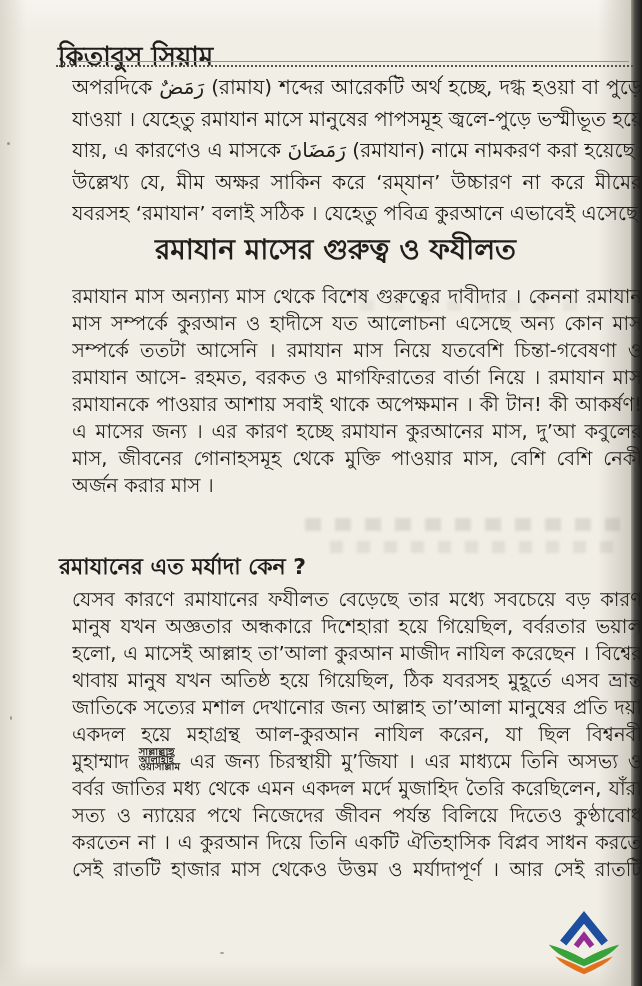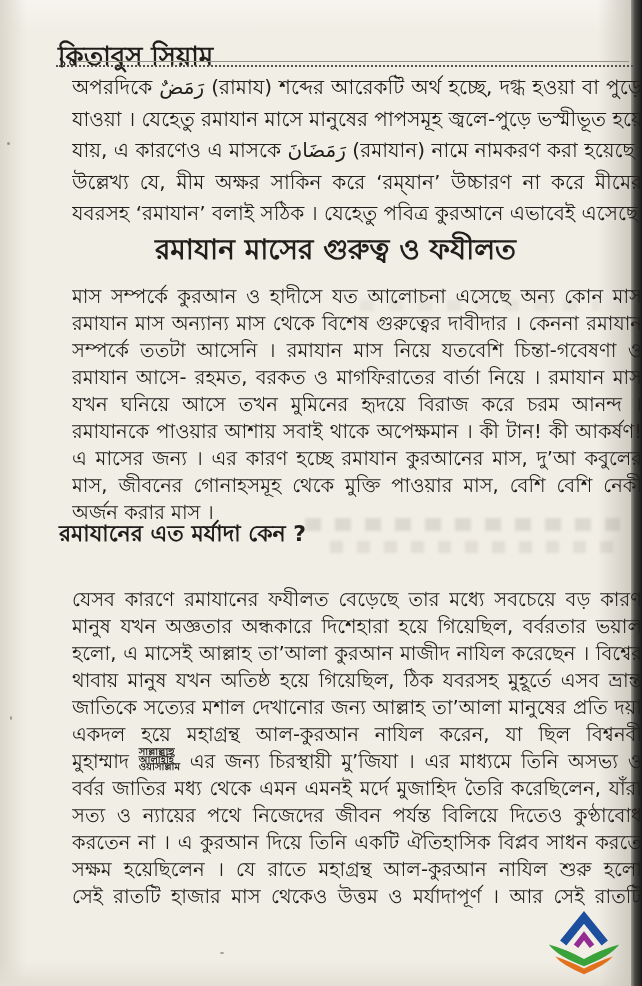--- a/index.html
+++ b/index.html
@@ -36,21 +36,21 @@
   .textblock{position:absolute;left:72px;width:570px;font-size:20px;}
   .line{white-space:nowrap;text-align:justify;text-align-last:justify;
     overflow:hidden;}
   .line.last{text-align-last:left;}
   .p1{top:72px;}   .p1 .line{height:31.6px;line-height:31.6px;}
   .p2{top:283px;}  .p2 .line{height:27px;line-height:27px;font-size:19.5px;}
   .p3{top:586px;}  .p3 .line{height:27px;line-height:27px;font-size:19.5px;}
 
   .section-heading{position:absolute;left:0;right:14px;top:228px;text-align:center;
     font-size:28px;font-weight:bold;padding-left:43px;}
-  .sub-heading{position:absolute;left:59px;top:516px;font-size:22px;font-weight:bold;}
+  .sub-heading{position:absolute;left:59px;top:549px;font-size:22px;font-weight:bold;}
 
   .honorific-stack{display:inline-block;vertical-align:middle;
     font-size:10px;line-height:7.5px;font-weight:bold;text-align:right;
     transform:translateY(-3px);letter-spacing:0;}
 
   
   .bleed{position:absolute;pointer-events:none;filter:blur(1.4px);opacity:.5;}
   .bleed.b1{left:305px;top:518px;width:315px;height:13px;
     background:repeating-linear-gradient(90deg,rgba(125,120,108,.35) 0 16px,rgba(0,0,0,0) 16px 30px);}
   .bleed.b2{left:330px;top:541px;width:290px;height:12px;
@@ -89,25 +89,24 @@
     <div class="line">অপরদিকে رَمَضٌ (রামায) শব্দের আরেকটি অর্থ হচ্ছে, দগ্ধ হওয়া বা পুড়ে</div>
     <div class="line">যাওয়া । যেহেতু রমাযান মাসে মানুষের পাপসমূহ জ্বলে-পুড়ে ভস্মীভূত হয়ে</div>
     <div class="line">যায়, এ কারণেও এ মাসকে رَمَضَانَ (রমাযান) নামে নামকরণ করা হয়েছে ।</div>
     <div class="line">উল্লেখ্য যে, মীম অক্ষর সাকিন করে ‘রম্‌যান’ উচ্চারণ না করে মীমের</div>
     <div class="line">যবরসহ ‘রমাযান’ বলাই সঠিক । যেহেতু পবিত্র কুরআনে এভাবেই এসেছে ।</div>
   </div>
 
   <div class="section-heading">রমাযান মাসের গুরুত্ব ও ফযীলত</div>
 
   <div class="textblock p2">
+    <div class="line">রমাযান মাস অন্যান্য মাস থেকে বিশেষ গুরুত্বের দাবীদার । কেননা রমাযান</div>
     <div class="line">মাস সম্পর্কে কুরআন ও হাদীসে যত আলোচনা এসেছে অন্য কোন মাস</div>
-    <div class="line">রমাযান মাস অন্যান্য মাস থেকে বিশেষ গুরুত্বের দাবীদার । কেননা রমাযান</div>
     <div class="line">সম্পর্কে ততটা আসেনি । রমাযান মাস নিয়ে যতবেশি চিন্তা-গবেষণা ও</div>
     <div class="line">রমাযান আসে- রহমত, বরকত ও মাগফিরাতের বার্তা নিয়ে । রমাযান মাস</div>
-    <div class="line">যখন ঘনিয়ে আসে তখন মুমিনের হৃদয়ে বিরাজ করে চরম আনন্দ ।</div>
     <div class="line">রমাযানকে পাওয়ার আশায় সবাই থাকে অপেক্ষমান । কী টান! কী আকর্ষণ!</div>
     <div class="line">এ মাসের জন্য । এর কারণ হচ্ছে রমাযান কুরআনের মাস, দু’আ কবুলের</div>
     <div class="line">মাস, জীবনের গোনাহসমূহ থেকে মুক্তি পাওয়ার মাস, বেশি বেশি নেকী</div>
     <div class="line last">অর্জন করার মাস ।</div>
   </div>
 
   <div class="sub-heading">রমাযানের এত মর্যাদা কেন ?</div>
 
   <div class="textblock p3">
     <div class="line">যেসব কারণে রমাযানের ফযীলত বেড়েছে তার মধ্যে সবচেয়ে বড় কারণ</div>
@@ -118,24 +117,23 @@
     <div class="line">একদল হয়ে মহাগ্রন্থ আল-কুরআন নাযিল করেন, যা ছিল বিশ্বনবী</div>
     <div class="line">
       <span>মুহাম্মাদ</span>
       <span class="honorific-stack">
         <div>সাল্লাল্লাহু</div>
         <div>আলাইহি</div>
         <div>ওয়াসাল্লাম</div>
       </span>
       <span>এর জন্য চিরস্থায়ী মু’জিযা । এর মাধ্যমে তিনি অসভ্য ও</span>
     </div>
-    <div class="line">বর্বর জাতির মধ্য থেকে এমন এমনই মর্দে মুজাহিদ তৈরি করেছিলেন, যাঁরা</div>
+    <div class="line">বর্বর জাতির মধ্য থেকে এমন একদল মর্দে মুজাহিদ তৈরি করেছিলেন, যাঁরা</div>
     <div class="line">সত্য ও ন্যায়ের পথে নিজেদের জীবন পর্যন্ত বিলিয়ে দিতেও কুণ্ঠাবোধ</div>
     <div class="line">করতেন না । এ কুরআন দিয়ে তিনি একটি ঐতিহাসিক বিপ্লব সাধন করতে</div>
-    <div class="line">সক্ষম হয়েছিলেন । যে রাতে মহাগ্রন্থ আল-কুরআন নাযিল শুরু হলো</div>
     <div class="line">সেই রাতটি হাজার মাস থেকেও উত্তম ও মর্যাদাপূর্ণ । আর সেই রাতটি</div>
   </div>
 
   <svg class="publisher-logo" viewBox="0 0 100 80">
     <path d="M24 40 L50 8 L76 40" fill="none" stroke="#1d4f9e" stroke-width="10" stroke-linejoin="miter"></path>
     <path d="M40 44 L50 31 L60 44" fill="none" stroke="#932d94" stroke-width="7"></path>
     <path d="M50 60 Q28 48 6 42 Q17 57 50 69 Z" fill="#3aa23a"></path>
     <path d="M50 60 Q72 48 94 42 Q83 57 50 69 Z" fill="#3aa23a"></path>
     <path d="M50 72 Q30 62 14 57 Q23 68 50 79 Z" fill="#e2711d"></path>
     <path d="M50 72 Q70 62 86 57 Q77 68 50 79 Z" fill="#e2711d"></path>

